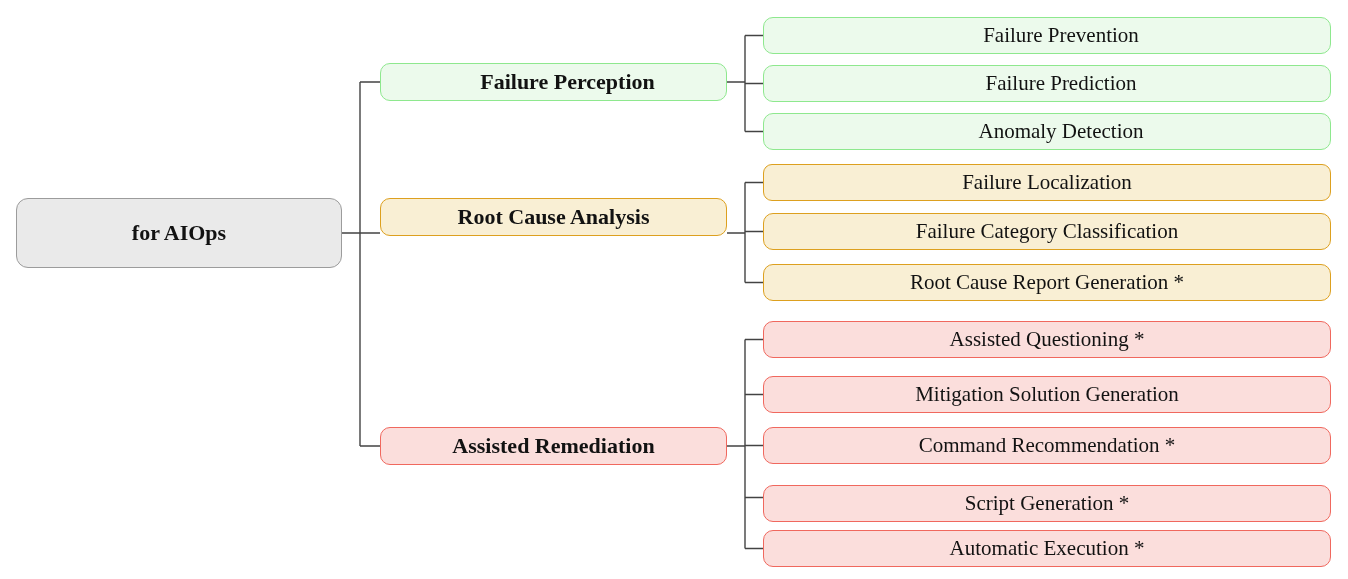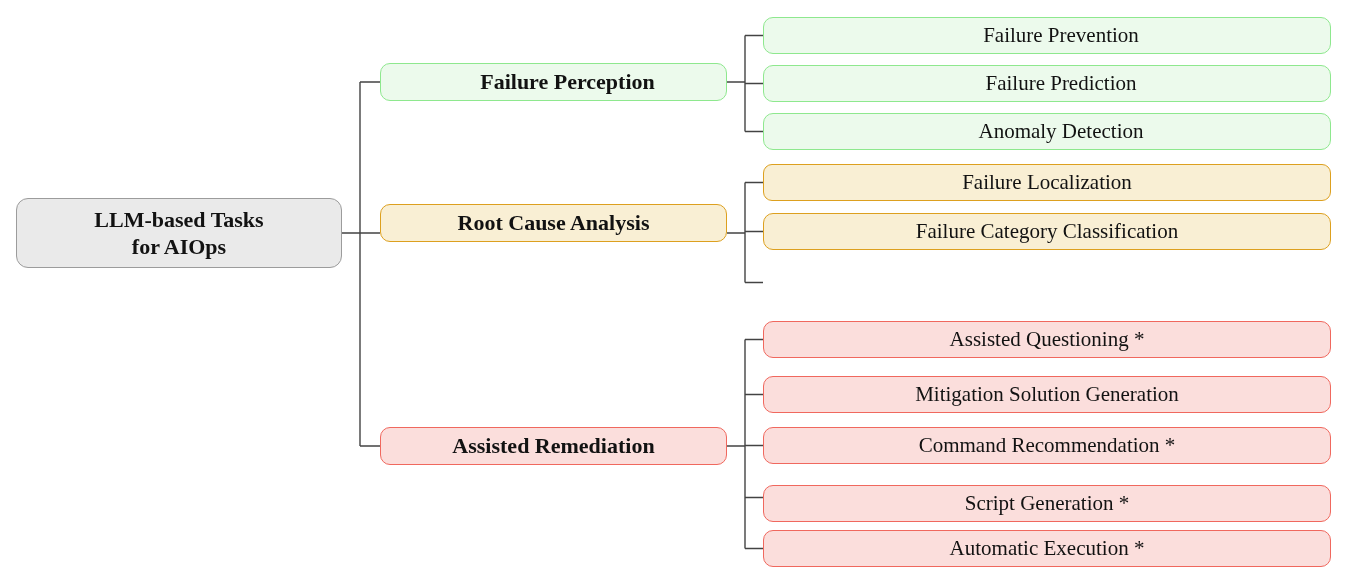--- a/index.html
+++ b/index.html
@@ -60,21 +60,21 @@
     width: 568px;
     height: 37px;
     font-size: 21px;
   }
   .green  { border-color: var(--green-border);  background: var(--green-fill); padding-left: 28px; }
   .orange { border-color: var(--orange-border); background: var(--orange-fill); }
   .red    { border-color: var(--red-border);    background: var(--red-fill); }
 
   
   .cat-0 { top: 63px; text-align: center; }
-  .cat-1 { top: 204px; }
+  .cat-1 { top: 198px; }
   .cat-2 { top: 427px; }
 
   
   .leaf-g0 { top: 17px; }
   .leaf-g1 { top: 65px; }
   .leaf-g2 { top: 113px; }
   .leaf-o0 { top: 164px; border-radius: 9px; }
   .leaf-o1 { top: 213px; }
   .leaf-o2 { top: 264px; }
   .leaf-r0 { top: 321px; }
@@ -93,34 +93,34 @@
     <path class="wire" d="M342 233 H360 M360 82 V446 M360 82 H380 M360 233 H380 M360 446 H380" fill="none" stroke-width="1.4" stroke="#434343"></path>
 
     <path class="wire" d="M727 82 H745 M745 35.5 V131.5 M745 35.5 H763 M745 83.5 H763 M745 131.5 H763" fill="none" stroke-width="1.4" stroke="#434343"></path>
 
     <path class="wire" d="M727 233 H745 M745 182.5 V282.5 M745 182.5 H763 M745 231.5 H763 M745 282.5 H763" fill="none" stroke-width="1.4" stroke="#434343"></path>
 
     <path class="wire" d="M727 446 H745 M745 339.5 V548.5 M745 339.5 H763 M745 394.5 H763 M745 445.5 H763 M745 497.5 H763 M745 548.5 H763" fill="none" stroke-width="1.4" stroke="#434343"></path>
   </svg>
 
   <div class="node root-node">
-    <span>LLM-based Tasks</span>
     <span>for AIOps</span>
   </div>
 
   <div class="node category green cat-0">Failure Perception</div>
   <div class="node category orange cat-1">Root Cause Analysis</div>
   <div class="node category red cat-2">Assisted Remediation</div>
 
   <div class="node leaf green leaf-g0">Failure Prevention</div>
   <div class="node leaf green leaf-g1">Failure Prediction</div>
   <div class="node leaf green leaf-g2">Anomaly Detection</div>
 
   <div class="node leaf orange leaf-o0">Failure Localization</div>
   <div class="node leaf orange leaf-o1">Failure Category Classification</div>
+  <div class="node leaf orange leaf-o2">Root Cause Report Generation *</div>
 
   <div class="node leaf red leaf-r0">Assisted Questioning *</div>
   <div class="node leaf red leaf-r1">Mitigation Solution Generation</div>
   <div class="node leaf red leaf-r2">Command Recommendation *</div>
   <div class="node leaf red leaf-r3">Script Generation *</div>
   <div class="node leaf red leaf-r4">Automatic Execution *</div>
 
 </div>
 
 </body></html>

